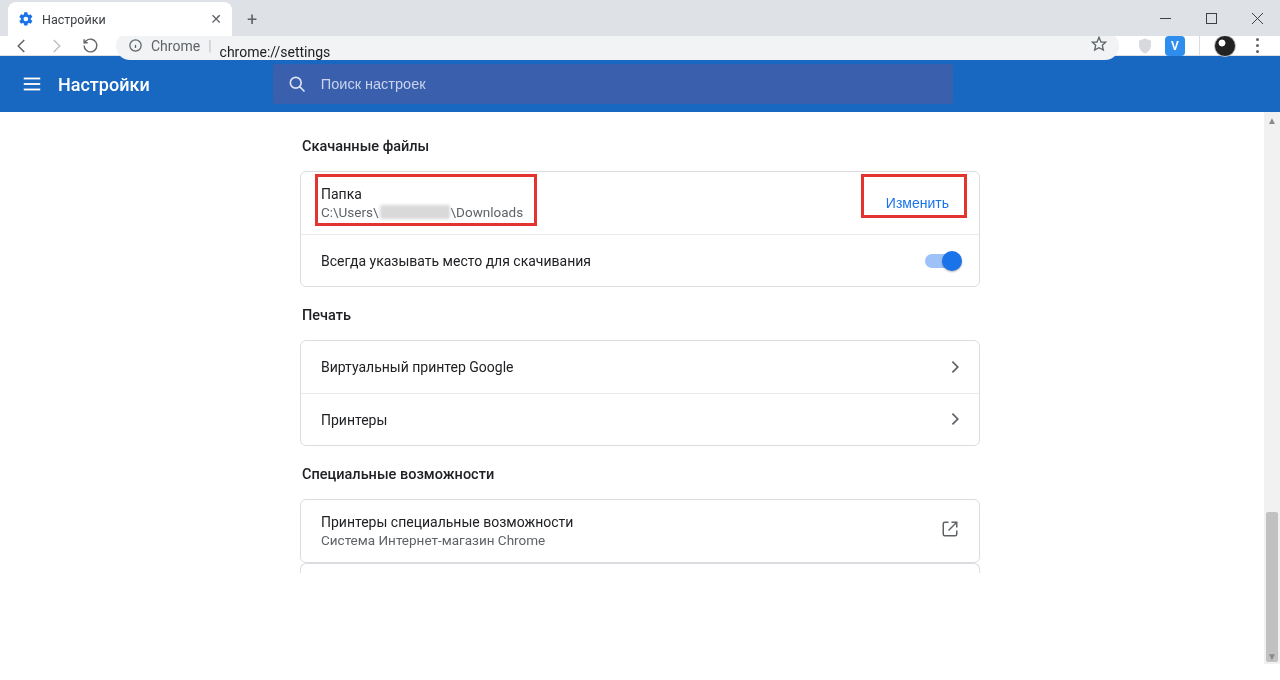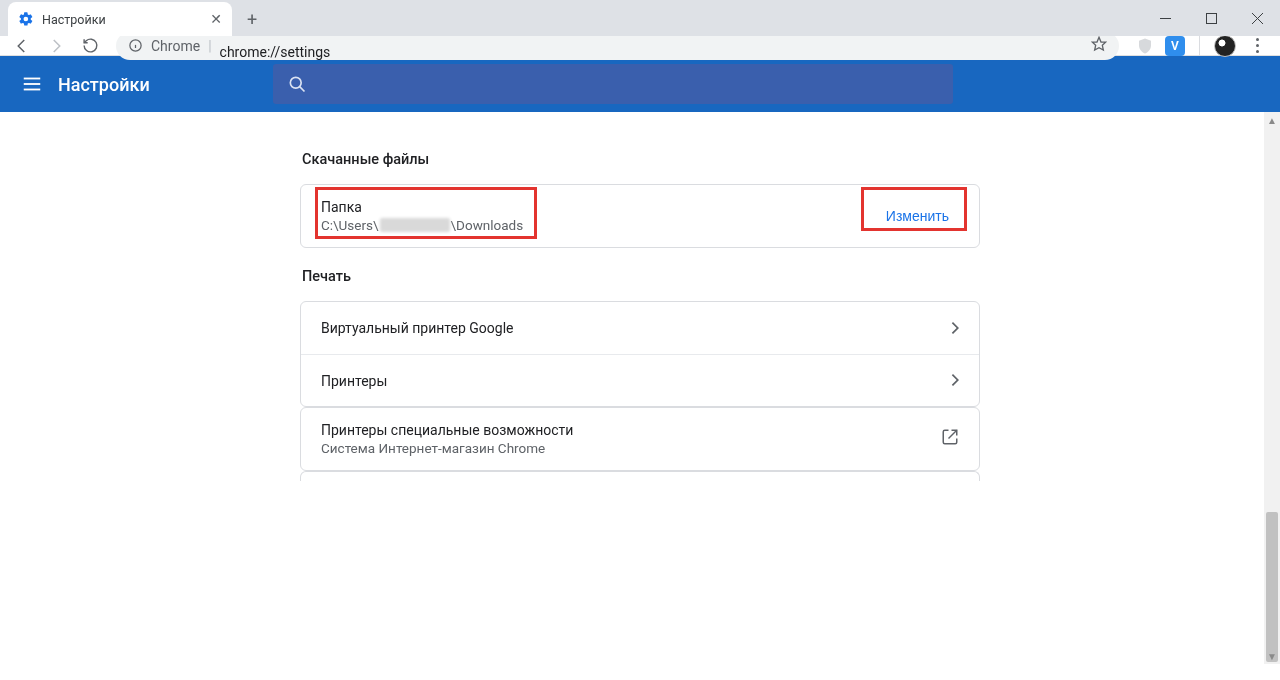--- a/index.html
+++ b/index.html
@@ -36,21 +36,21 @@
   .hamburger { width: 40px; height: 40px; margin-left: 12px; display: flex; align-items: center; justify-content: center; cursor: pointer; }
   .hamburger svg { stroke: #fff; }
   .settings-title { font-size: 18px; font-weight: 500; margin-left: 6px; }
   .searchbox { margin-left: auto; margin-right: auto; width: 680px; height: 40px; background: #3a5fad; border-radius: 3px; display: flex; align-items: center; padding: 0 14px; gap: 14px; color: #dbe3f3; transform: translateX(-2px); }
   .searchbox input { flex: 1; background: transparent; border: none; outline: none; color: #fff; font-size: 14.5px; }
   .searchbox input::placeholder { color: #c9d4ec; }
 
   
   .content-wrap { position: relative; height: calc(680px - 36px - 36px - 56px); background: #fff; }
   .content { position: absolute; inset: 0; overflow-y: hidden; display: flex; justify-content: center; }
-  .col { width: 680px; padding-top: 39px; }
+  .col { width: 680px; padding-top: 26px; }
   .section-title { font-size: 14.5px; color: #202124; font-weight: 500; margin: 0 0 16px 2px; }
   .section-title.mt { margin-top: 20px; }
   .card { border: 1px solid #dadce0; border-radius: 6px; background: #fff; }
   .row { display: flex; align-items: center; padding: 14px 20px; min-height: 52px; justify-content: space-between; }
   .row + .row { border-top: 1px solid #e8eaed; }
   .row .labels .primary { font-size: 14px; color: #202124; }
   .row .labels .secondary { font-size: 13.5px; color: #5f6368; margin-top: 2px; }
   .row .action-btn { font-size: 14px; color: #1a73e8; background: none; border: none; cursor: pointer; padding: 6px 10px; font-weight: 500; }
   .chev { color: #5f6368; }
   .openext { color: #5f6368; }
@@ -162,39 +162,48 @@
         <line x1="3" y1="12" x2="21" y2="12"></line>
         <line x1="3" y1="18" x2="21" y2="18"></line>
       </svg>
   </div>
   <div class="settings-title">Настройки</div>
   <div class="searchbox">
     <svg width="20" height="20" viewBox="0 0 24 24" fill="none" stroke="#dbe3f3" stroke-width="2">
         <circle cx="10.5" cy="10.5" r="6.5"></circle>
         <line x1="21" y1="21" x2="15.2" y2="15.2"></line>
       </svg>
+    <input type="text" placeholder="Поиск настроек" style="">
   </div>
   <div style="width:200px"></div>
 </div>
 
 <div class="content-wrap">
   <div class="content">
     <div class="col">
 
       <div class="section-title">Скачанные файлы</div>
       <div class="card" style="position:relative;">
         <div class="row">
           <div class="labels">
             <div class="primary">Папка</div>
             <div class="secondary">
               <span>C:\Users\</span><span class="blur"></span><span>\Downloads</span>
             </div>
           </div>
           <button class="action-btn">Изменить</button>
         </div>
+        <div class="row">
+          <div class="labels">
+            <div class="primary">Всегда указывать место для скачивания</div>
+          </div>
+          <div class="toggle">
+              <div class="knob"></div>
+            </div>
+        </div>
 
         <div class="hl" style="left:14px; top:2px; width:222px; height:52px;"></div>
         <div class="hl" style="right:12px; top:2px; width:106px; height:44px;"></div>
       </div>
 
       <div class="section-title mt">Печать</div>
       <div class="card">
         <div class="row link">
           <div class="labels">
               <div class="primary">Виртуальный принтер Google</div>
@@ -206,20 +215,21 @@
         <div class="row link">
           <div class="labels">
               <div class="primary">Принтеры</div>
             </div>
           <span class="chev"><svg width="8" height="12" viewBox="0 0 8 12" fill="#5f6368">
                 <polygon points="2 0 8 6 2 12 0.8 10.8 5.6 6 0.8 1.2"></polygon>
               </svg></span>
         </div>
       </div>
 
+      <div class="section-title mt">Специальные возможности</div>
       <div class="card">
         <div class="row link">
           <div class="labels">
             <div class="primary">Принтеры специальные возможности</div>
             <div class="secondary">Система Интернет-магазин Chrome</div>
           </div>
           <span class="openext">
             <svg width="18" height="18" viewBox="0 0 24 24" fill="none" stroke="#5f6368" stroke-width="2">
                 <path d="M14 3h7v7"></path>
                 <path d="M10 14L21 3"></path>

